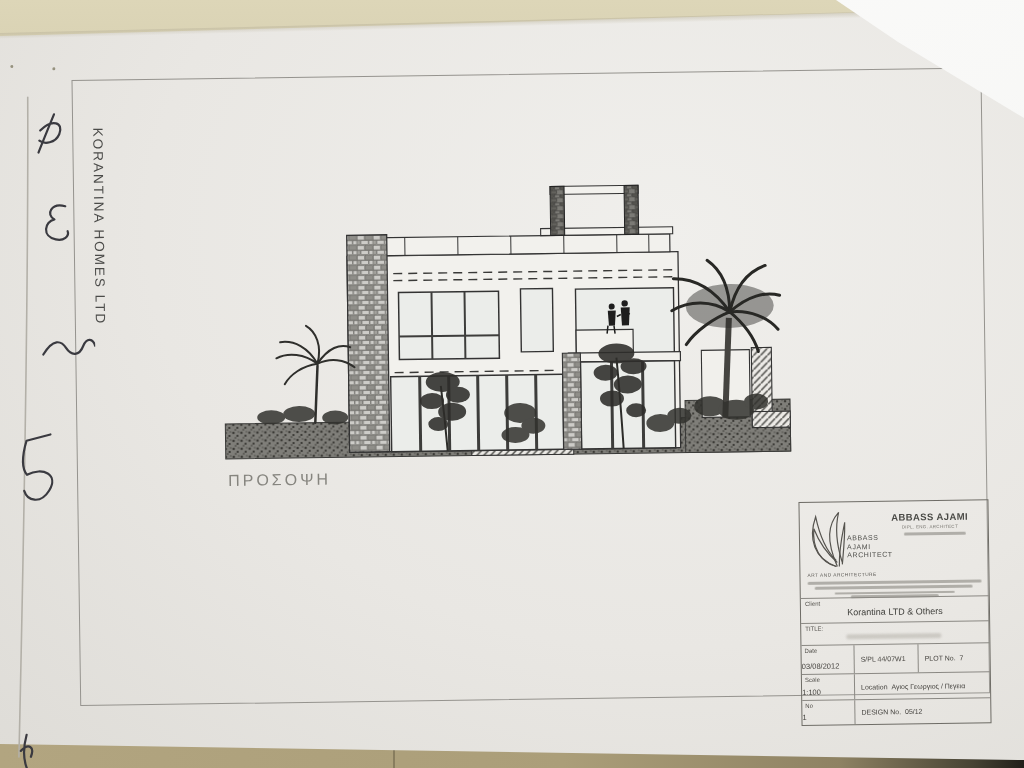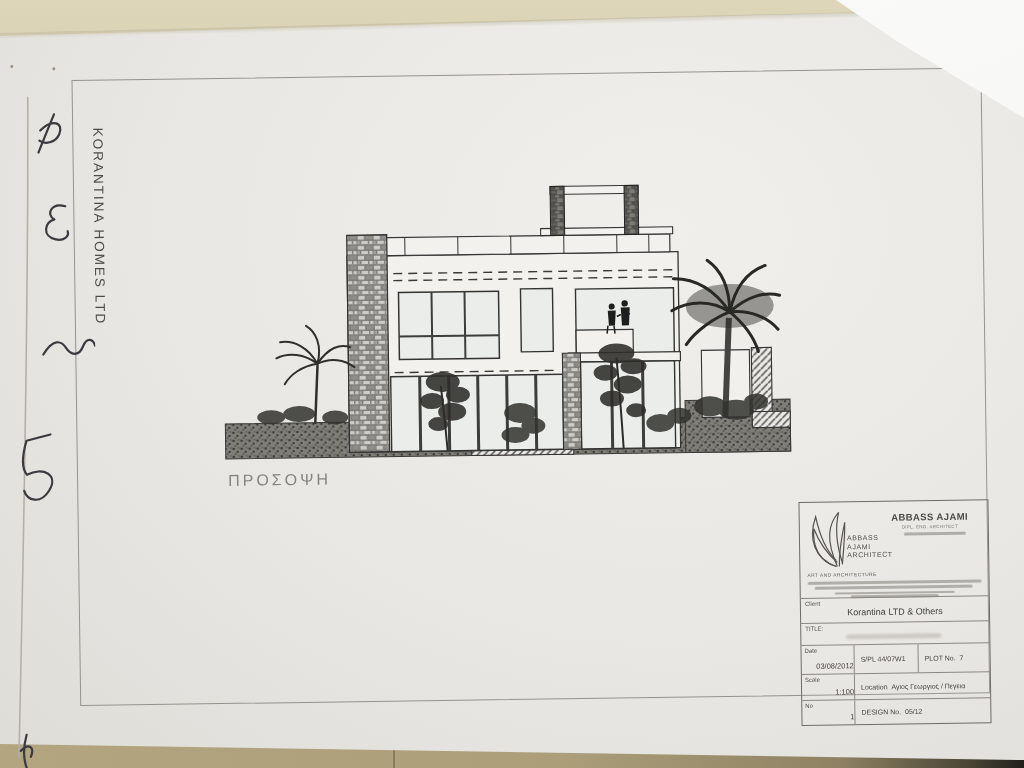--- a/index.html
+++ b/index.html
@@ -60,21 +60,21 @@
   .blur-line{position:absolute;height:2.6px;background:#9d9b95;border-radius:2px;opacity:.75;filter:blur(.4px);}
   .tb-client-row{height:25px;}
   .tb-label{position:absolute;left:4px;top:2px;font-size:6px;color:#55534e;}
   .tb-client-val{position:absolute;left:0;right:0;top:9px;text-align:center;font-size:9px;color:#3e3e3a;}
   .tb-title-row{height:22px;}
   .tb-title-smudge{position:absolute;left:45px;top:11px;width:95px;height:5px;background:#b5b2aa;opacity:.55;filter:blur(1px);border-radius:2px;}
   .tb-cells{display:flex;height:100%;}
   .tb-cell{position:relative;box-sizing:border-box;border-left:1px solid #8a8883;flex:1;}
   .tb-cell:first-child{border-left:none;}
   .tb-cell-label{position:absolute;left:3px;top:2px;font-size:6px;color:#55534e;}
-  .tb-cell-val{position:absolute;left:0;right:0;bottom:3px;text-align:right;font-size:7.5px;color:#45433f;}
+  .tb-cell-val{position:absolute;left:0;right:0;bottom:3px;text-align:left;font-size:7.5px;color:#45433f;}
   .tb-inline-val{position:absolute;left:6px;right:2px;top:50%;transform:translateY(-50%);font-size:7px;color:#45433f;}
   .w52{flex:0 0 52px;}
   .w64{flex:0 0 64px;}
   .tb-r4{height:30px;}
   .tb-r5{height:26px;}
   .tb-r6{height:25px;}
 </style>
 </head>
 <body>
 

